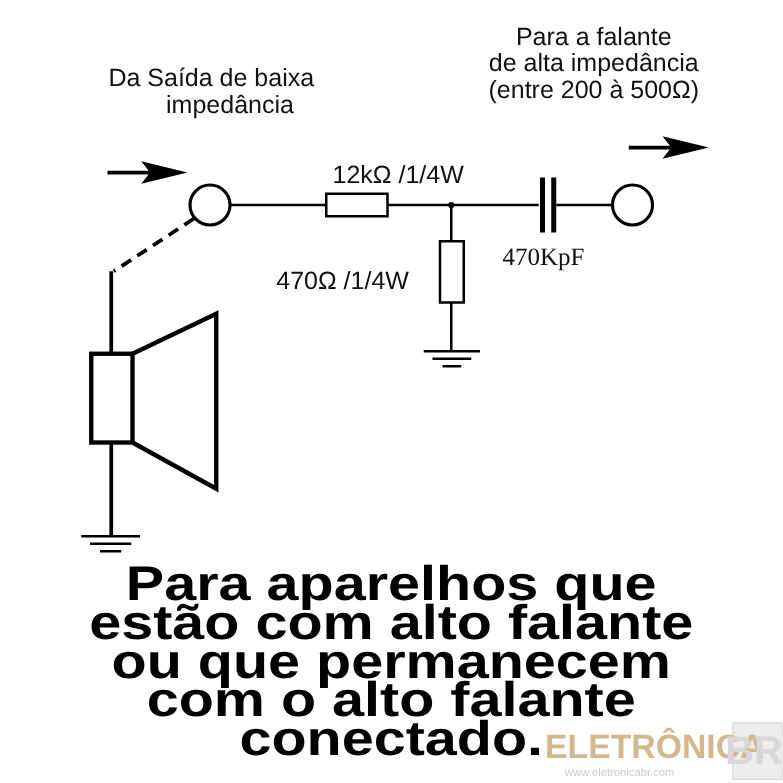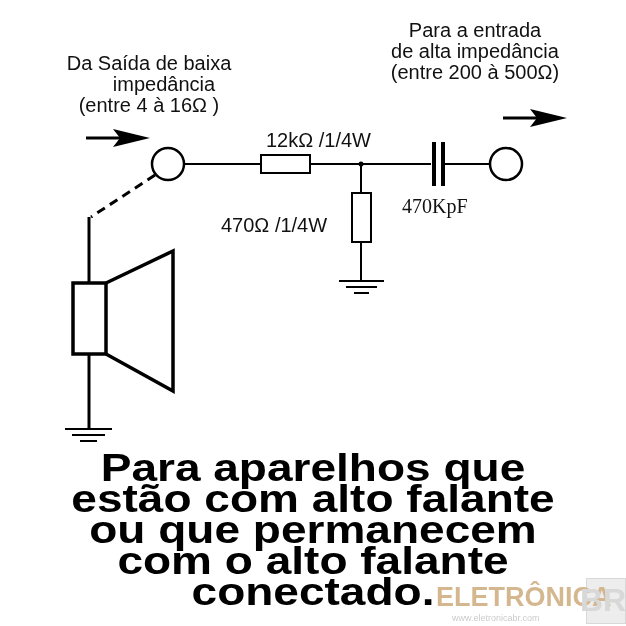--- a/index.html
+++ b/index.html
@@ -11,28 +11,27 @@
   .caption div { white-space:nowrap; }
   .watermark { position:absolute; left:400px; top:578px; width:226px; height:48px; opacity:0.45; }
   .wm-text { position:absolute; left:0; top:4px; font-family:"Liberation Sans", sans-serif; font-weight:bold; font-size:27px; color:#a16207; letter-spacing:0px;margin-left:36px; }
   .wm-url { position:absolute; left:52px; top:35px; font-family:"Liberation Sans", sans-serif; font-size:9px; color:#8a8a8a;text-align:center; }
   .wm-chip { position:absolute; left:186px; top:0px; width:38px; height:44px; border:1px solid #aaa; background:#d8d8d8; }
   .wm-br { position:absolute; left:156px; top:4px; font-family:"Liberation Sans", sans-serif; font-weight:bold; font-size:32px; color:#aaa; }
 </style>
 </head>
 <body>
 
-<div class="lbl" style="left:44px; top:53px; width:210px;">
+<div class="lbl" style="left:64px; top:53px; width:210px;">
   <div>Da Saída de baixa</div>
   <div style="padding-left:30px;">impedância</div>
-  <div>(entre 4 à 16Ω )</div>
 </div>
 
 <div class="lbl" style="left:360px; top:20px; width:230px;">
-  <div>Para a entrada</div>
+  <div>Para a falante</div>
   <div>de alta impedância</div>
   <div>(entre 200 à 500Ω)</div>
 </div>
 
 <div class="lbl" style="left:246px; top:130px;margin-left:20px;">12kΩ /1/4W</div>
 <div class="lbl" style="left:221px; top:215px;">470Ω /1/4W</div>
 <div class="lbl lbl-serif" style="left:402px; top:196px;">470KpF</div>
 
 <svg class="diagram" width="626" height="626" viewBox="0 0 626 626">
 

